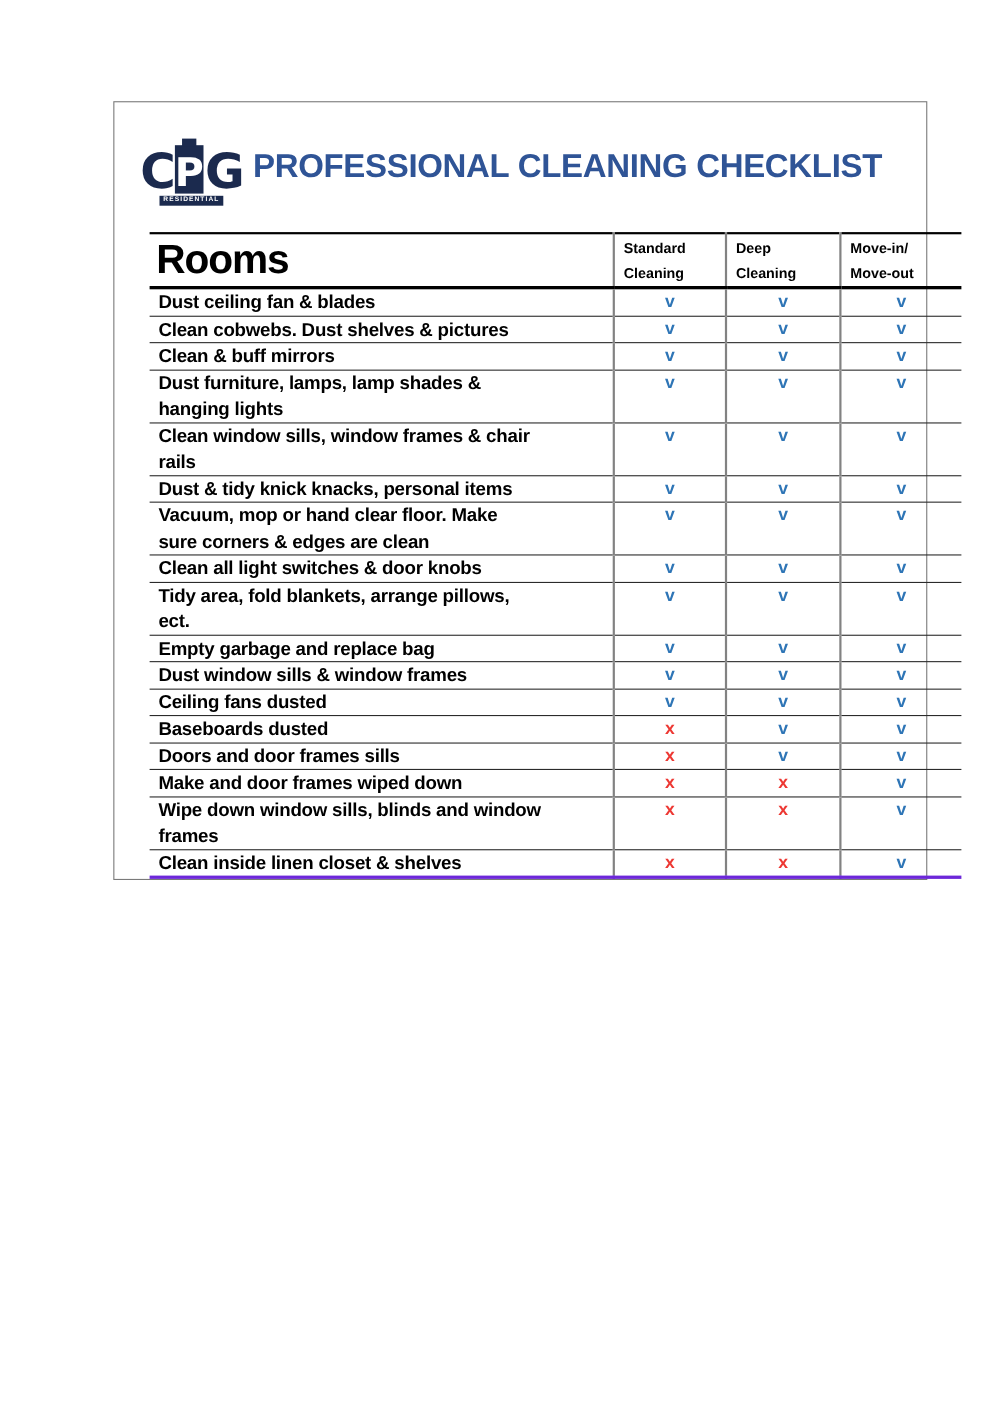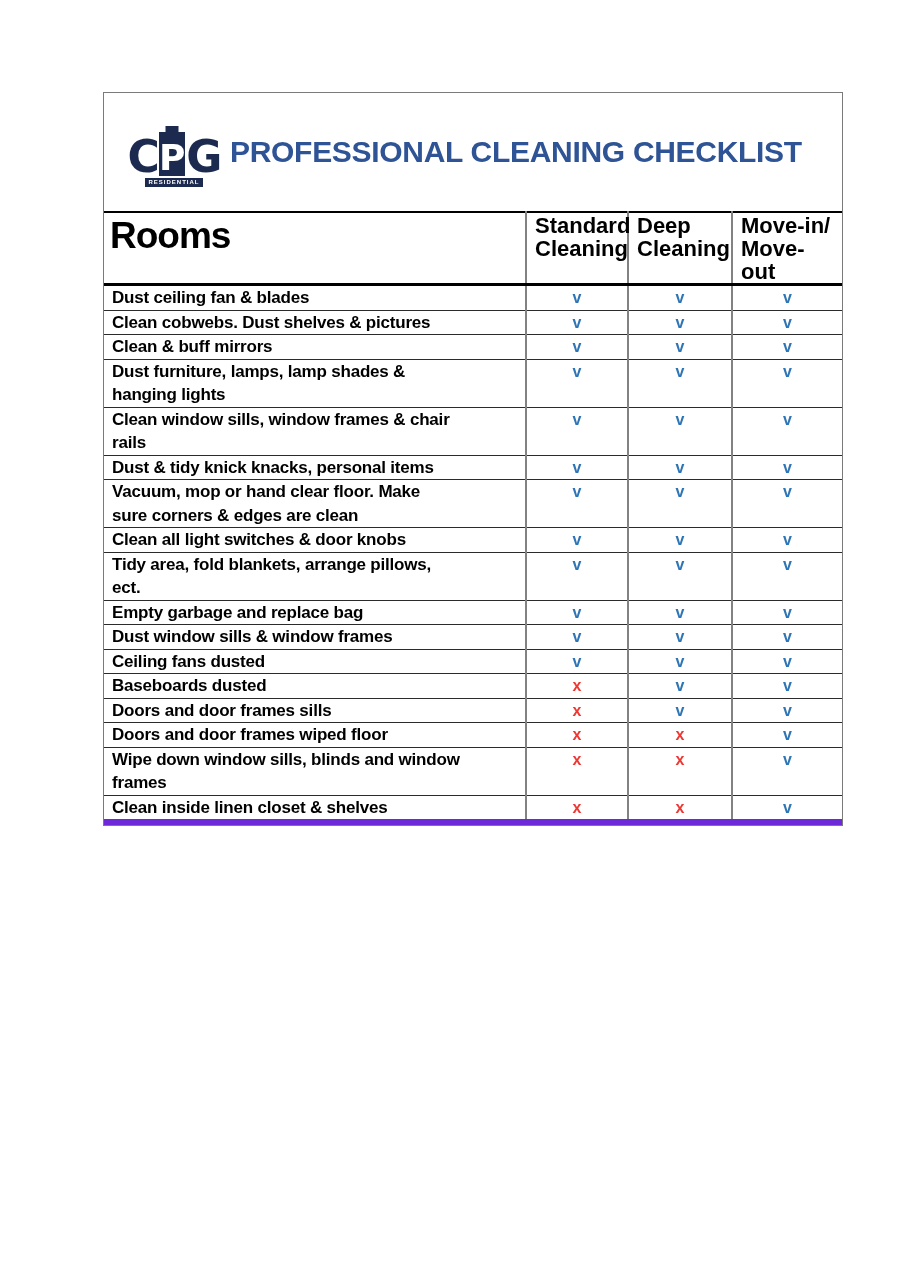--- a/index.html
+++ b/index.html
@@ -87,32 +87,33 @@
     letter-spacing: -0.3px;
     white-space: nowrap;
     font-family: "Liberation Sans", sans-serif;
   }
   
   table.checklist {
     width: 100%;
     border-collapse: collapse;
     table-layout: fixed;
     border-top: 2px solid #000;
-    border-bottom: 6px solid #6d28d9;
+    border-bottom: 3px solid #6d28d9;
+    margin-left: 32px;
   }
   col.c-task  { width: 422px; }
   col.c-std   { width: 102px; }
   col.c-deep  { width: 104px; }
   col.c-move  { width: auto;  }
   th, td { vertical-align: top; }
   th + th, td + td { border-left: 2px solid #828282; }
   thead th {
     border-bottom: 3px solid #000;
     text-align: left;
-    font-size: 22px;
+    font-size: 13px;
     line-height: 23px;
     padding: 1px 8px 0;
   }
   th.rooms-th {
     font-size: 37px;
     line-height: 46px;
     letter-spacing: -1px;
     padding: 0 6px;
   }
   tbody td { border-top: 1.5px solid #2b2b2b; }
@@ -246,21 +247,21 @@
           <td class="mark check">v</td>
           <td class="mark check">v</td>
         </tr>
         <tr>
           <td class="task">Doors and door frames sills</td>
           <td class="mark cross">x</td>
           <td class="mark check">v</td>
           <td class="mark check">v</td>
         </tr>
         <tr>
-          <td class="task">Doors and door frames wiped floor</td>
+          <td class="task">Make and door frames wiped down</td>
           <td class="mark cross">x</td>
           <td class="mark cross">x</td>
           <td class="mark check">v</td>
         </tr>
         <tr>
           <td class="task">Wipe down window sills, blinds and window
 frames</td>
           <td class="mark cross">x</td>
           <td class="mark cross">x</td>
           <td class="mark check">v</td>

